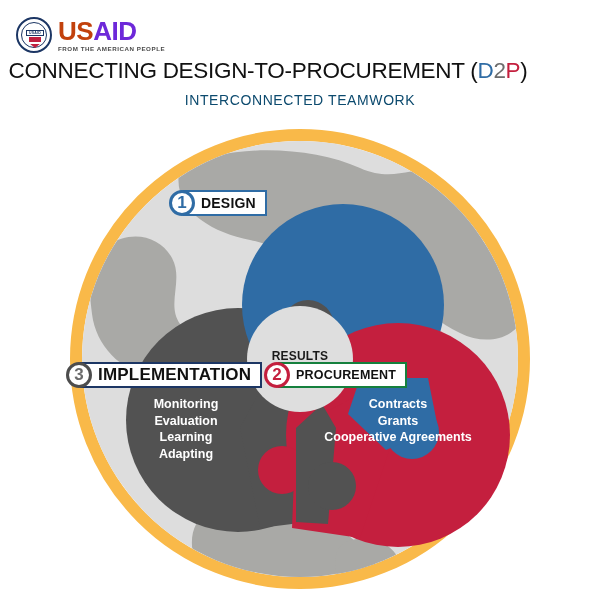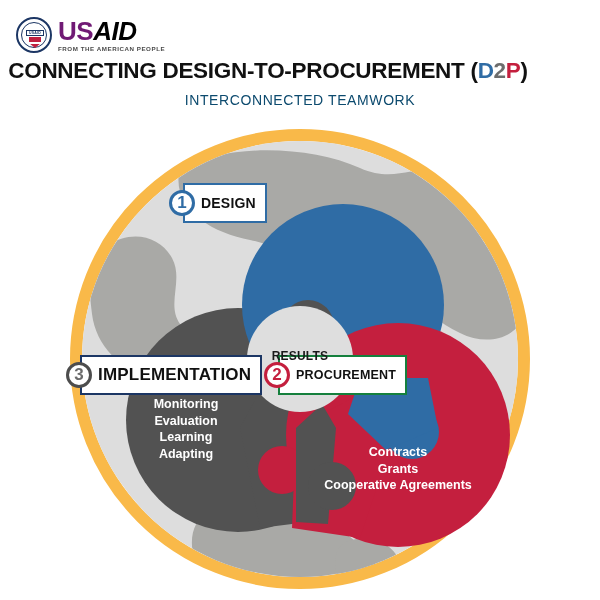--- a/index.html
+++ b/index.html
@@ -75,38 +75,38 @@
     display: flex;
     flex-direction: column;
     line-height: 1;
   }
   .usaid-word {
     font-size: 26px;
     font-weight: bold;
     letter-spacing: -0.5px;
     line-height: 26px;
   }
-  .usaid-us { color: #701a75; }
-  .usaid-aid { color: #000000; font-style: italic; }
+  .usaid-us { color: #c2410c; }
+  .usaid-aid { color: #6d28d9; }
   .usaid-tag {
     font-size: 6.2px;
     color: #4a4a4a;
     letter-spacing: .55px;
     margin-top: 2px;
     font-weight: bold;
   }
 
   .title {
     position: absolute;
     top: 58px;
     left: 0;
     width: 536px;
     text-align: center;
     font-size: 22.5px;
-    font-weight: bold;
+    font-weight: normal;
     color: #111111;
     letter-spacing: -0.3px;
   }
   .title .d { color: #2f6ca5; }
   .title .two { color: #6d6d6d; }
   .title .p { color: #c41f3e; }
   .subtitle {
     position: absolute;
     top: 92px;
     left: 0;
@@ -140,21 +140,21 @@
     display: flex;
     align-items: center;
     justify-content: center;
     font-size: 17px;
     font-weight: bold;
     box-sizing: border-box;
     z-index: 2;
     position: relative;
   }
   .badge .plate {
-    height: 40px;
+    height: 26px;
     display: flex;
     align-items: center;
     background: #ffffff;
     box-sizing: border-box;
     padding: 0 9px 0 16px;
     margin-left: -12px;
     font-weight: bold;
     color: #111111;
     letter-spacing: .2px;
   }
@@ -276,21 +276,21 @@
 
     <div class="badge badge-design" style="left:109px; top:62px;">
       <div class="num">1</div>
       <div class="plate">DESIGN</div>
     </div>
 
     <div class="badge badge-proc" style="left:204px; top:234px;">
       <div class="num">2</div>
       <div class="plate">PROCUREMENT</div>
     </div>
-    <div class="items" style="left:230px; top:268px; width:216px; white-space:pre-line;margin-top:48px;">Contracts
+    <div class="items" style="left:230px; top:268px; width:216px; white-space:pre-line;">Contracts
 Grants
 Cooperative Agreements</div>
 
     <div class="badge badge-impl" style="left:6px; top:234px;">
       <div class="num">3</div>
       <div class="plate">IMPLEMENTATION</div>
     </div>
     <div class="items" style="left:36px; top:268px; width:180px; white-space:pre-line;">Monitoring
 Evaluation
 Learning

